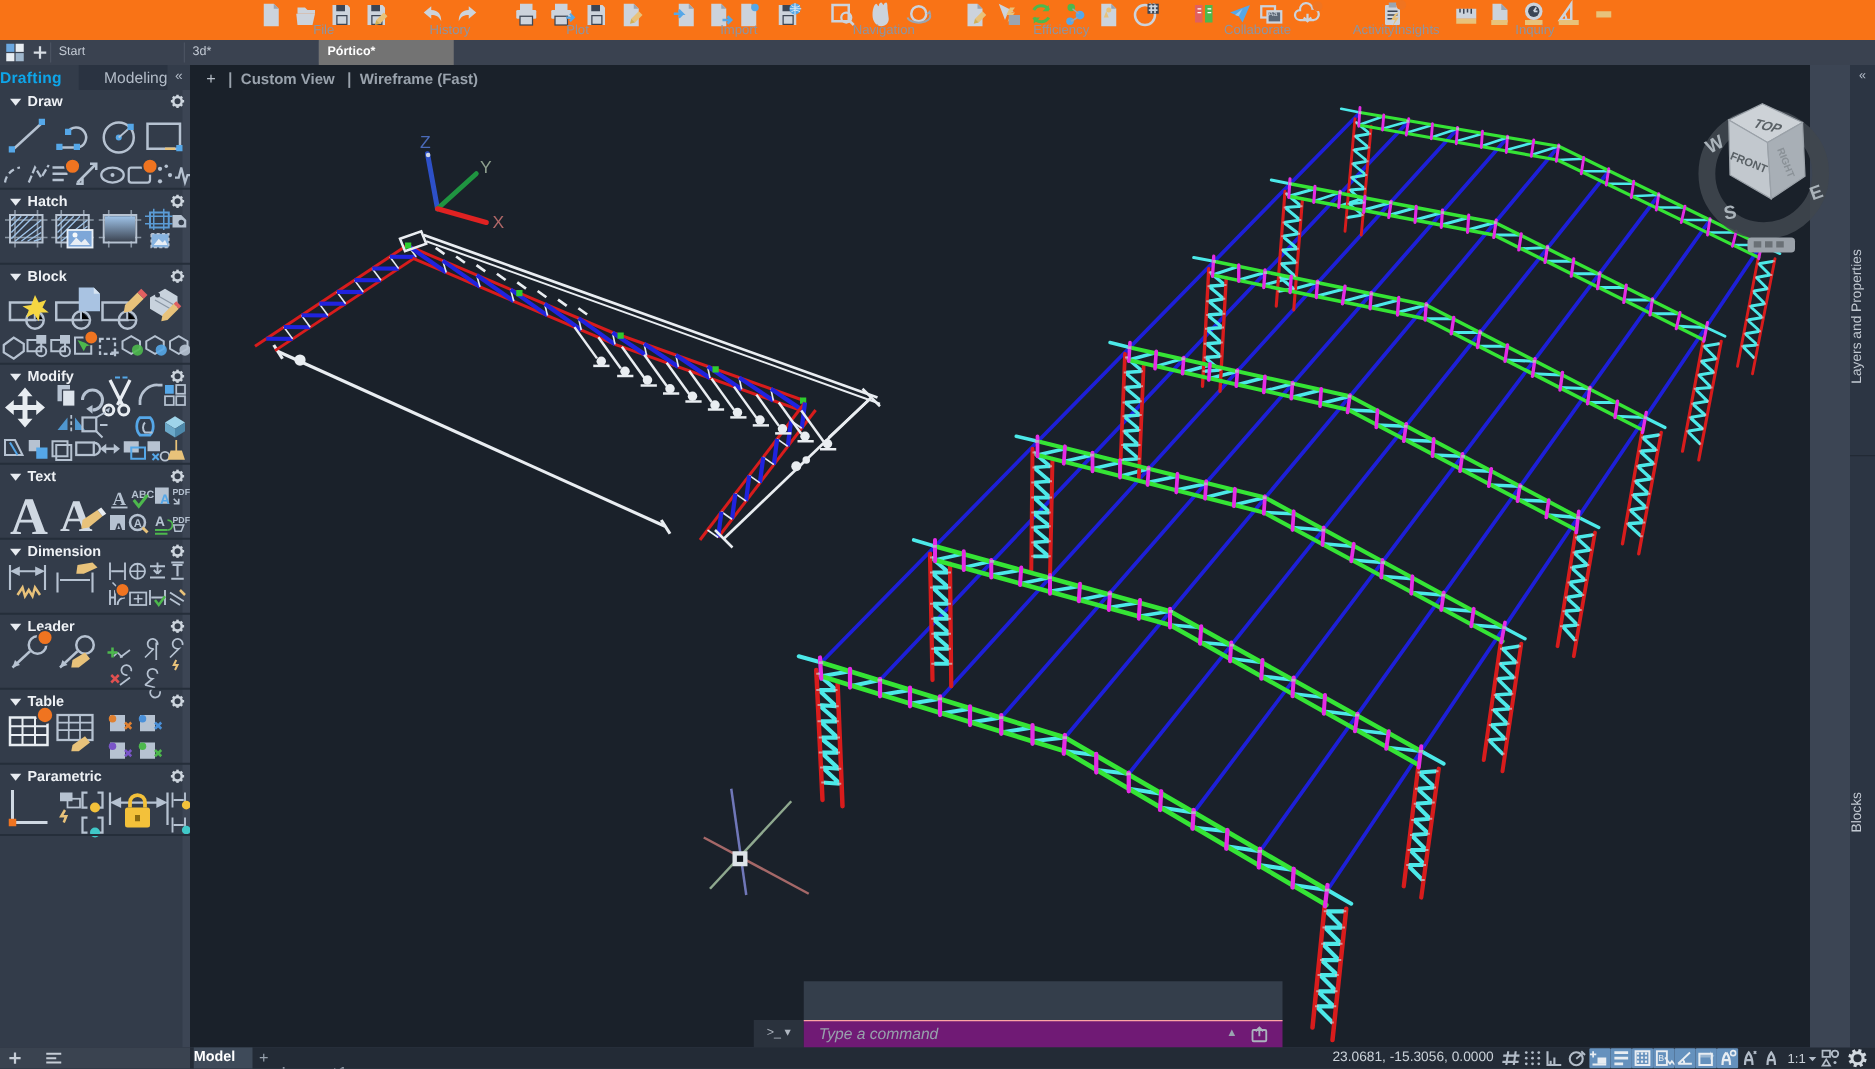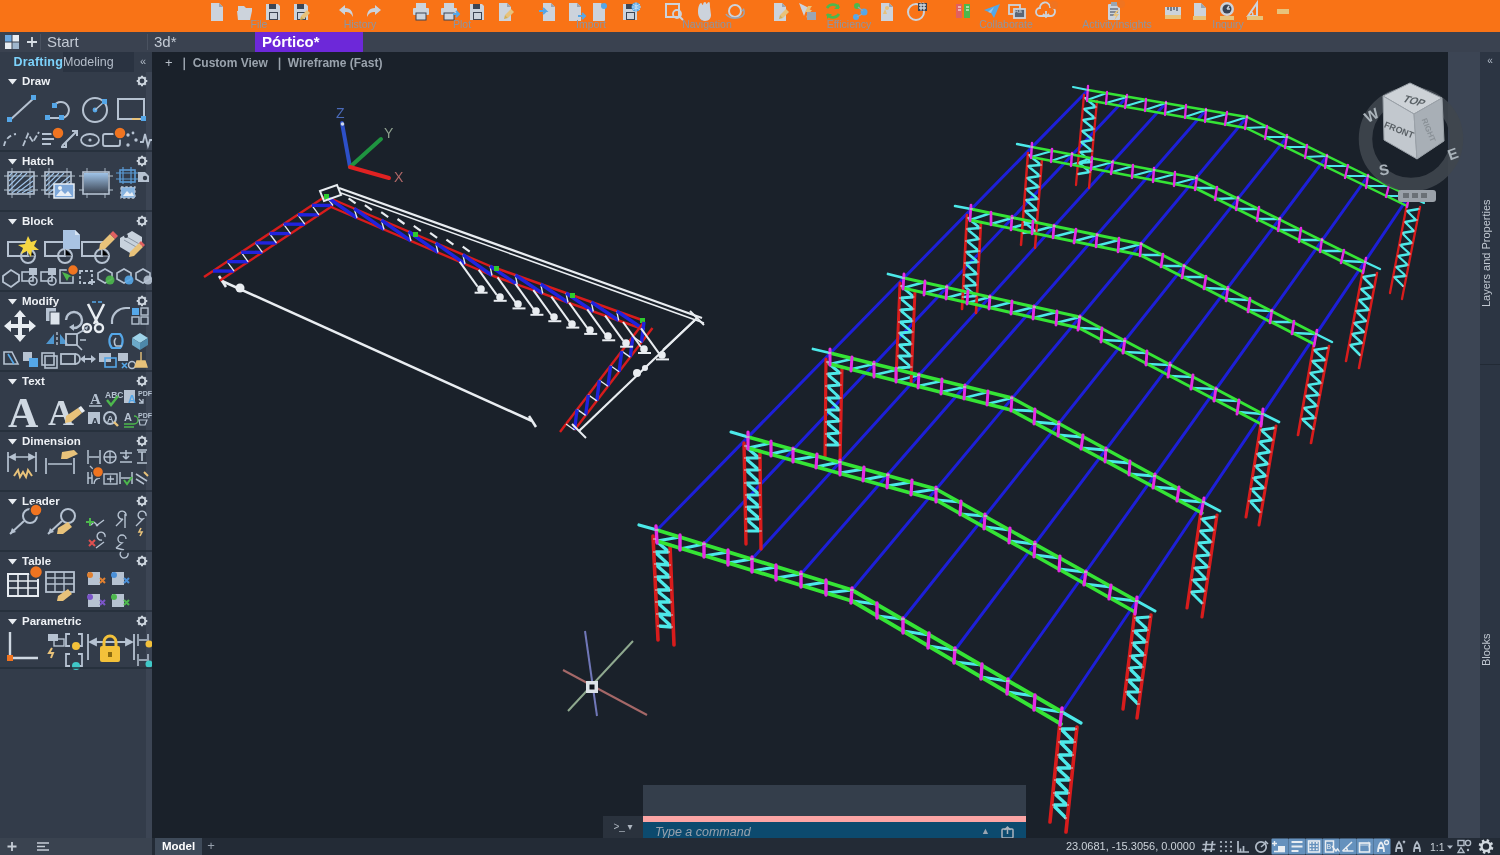--- a/index.html
+++ b/index.html
@@ -1,18 +1,18 @@
 <!DOCTYPE html>
 <html><head><meta charset="utf-8"><style>
 *{margin:0;padding:0;box-sizing:border-box}
 body{width:1500px;height:855px;font-family:"Liberation Sans",sans-serif;background:#3c4554;overflow:hidden;position:relative}
 .toolbar{position:absolute;left:0;top:0;width:1500px;height:32px;background:#f97316}
 .tabrow{position:absolute;left:0;top:32px;width:1500px;height:20px;background:#3a4250}
 .tabrow .sep{position:absolute;top:2px;width:1px;height:16px;background:#4a5260}
-.doctab{position:absolute;top:0;height:20px;line-height:20px;font-size:15px;color:#c3cad4;padding-left:7px}
+.doctab{position:absolute;top:0;height:20px;line-height:20px;font-size:10px;color:#c3cad4;padding-left:7px}
 .ribrow{position:absolute;left:0;top:52px;width:152px;height:20px;background:#333c4a}
 .canvas{position:absolute;left:152px;top:52px;width:1296px;height:786px;background:#1a212a}
 .lpanel{position:absolute;left:0;top:72px;width:146px;height:766px;background:#333c4a}
 .rbar{position:absolute;left:1480px;top:52px;width:20px;height:786px;background:#2c3543}
 .statusbar{position:absolute;left:0;top:838px;width:1500px;height:17px;background:#232b36}
 .vtext{position:absolute;left:0;width:20px;color:#c2c9d2;font-size:11px;writing-mode:vertical-rl;transform:rotate(180deg);text-align:center}
 </style></head>
 <body>
 <div class="toolbar"><svg width="1500" height="32">
       <path d="M211 3 h8 l4 4 v14 h-12 z" fill="#ccd3dc"></path>
@@ -137,21 +137,21 @@
       <rect x="12.5" y="3" width="6.5" height="6.5" fill="#e8edf2"></rect>
       <rect x="5" y="10.5" width="6.5" height="6.5" fill="#e8edf2"></rect>
       <rect x="12.5" y="10.5" width="6.5" height="6.5" fill="#9fb6cc"></rect>
       <path d="M27 10 h10 m-5 -5 v10" stroke="#d7dde4" stroke-width="1.8"></path>
     </svg>
  <div class="sep" style="left:40px"></div>
     <div class="sep" style="left:147px"></div>
     <div class="sep" style="left:255px"></div>
  <div class="doctab" style="left:40px;width:107px">Start</div>
  <div class="doctab" style="left:147px;width:88px">3d*</div>
- <div class="doctab" style="left:255px;width:108px;background:#6d28d9;color:#fff;font-weight:bold">Pórtico*</div>
+ <div class="doctab" style="left:255px;width:108px;background:#737373;color:#fff;font-weight:bold">Pórtico*</div>
 </div>
 <div class="canvas">
  <div style="position:absolute;left:13px;top:2px;height:20px;line-height:18px;color:#9aa3ad;font-size:12px;font-weight:bold"><span style="font-weight:normal;font-size:13px;color:#b8c0c9">+</span>&nbsp; ❘ Custom View&nbsp; ❘ Wireframe (Fast)</div>
  <svg width="1328" height="786" viewBox="152 52 1328 786">
   <line x1="222.0" y1="281.0" x2="532.0" y2="421.0" stroke="#e9edf1" stroke-width="2.5"></line>
       <line x1="219.0" y1="276.0" x2="226.0" y2="287.0" stroke="#e9edf1" stroke-width="2.5"></line>
       <line x1="529.0" y1="416.0" x2="536.0" y2="427.0" stroke="#e9edf1" stroke-width="2.5"></line>
       <circle cx="240" cy="288" r="4.5" fill="#e9edf1"></circle>
       <line x1="213.0" y1="271.0" x2="326.0" y2="196.0" stroke="#d81c1c" stroke-width="2.4"></line>
       <line x1="220.0" y1="280.5" x2="333.0" y2="205.5" stroke="#d81c1c" stroke-width="2.4"></line>
@@ -332,32 +332,32 @@
       </g>
       <text x="1399" y="133" font-size="9" font-weight="bold" fill="#5a6166" text-anchor="middle" transform="rotate(22 1399 130)">FRONT</text>
       <text x="1429" y="133" font-size="8" font-weight="bold" fill="#8a9197" text-anchor="middle" transform="rotate(68 1429 130)">RIGHT</text>
       <rect x="1398" y="190" width="38" height="12" rx="3" fill="#9aa1a9"></rect>
       <rect x="1403" y="193" width="6" height="5" fill="#6a7076"></rect>
       <rect x="1412" y="193" width="6" height="5" fill="#6a7076"></rect>
       <rect x="1421" y="193" width="6" height="5" fill="#6a7076"></rect>
  </svg>
  <div style="position:absolute;left:491px;top:733px;width:383px;height:31px;background:#343e4b"></div>
  <div style="position:absolute;left:451px;top:764px;width:40px;height:22px;background:#2a323d;color:#aeb6c0;font-size:10px;line-height:22px;text-align:center">&gt;_ ▾</div>
- <div style="position:absolute;left:491px;top:764px;width:383px;height:22px;background:#0c4a6e;border-top:6px solid #fca5a5">
+ <div style="position:absolute;left:491px;top:764px;width:383px;height:22px;background:#701a75;border-top:1px solid #fca5a5">
    <span style="position:absolute;left:12px;top:3px;font-size:12.5px;font-style:italic;color:#98a1ac">Type a command</span>
    <span style="position:absolute;right:36px;top:4px;color:#9aa4b0;font-size:9px">▲</span>
    <svg width="16" height="16" style="position:absolute;right:10px;top:3px">
         <rect x="2" y="4" width="11" height="9" rx="1" fill="none" stroke="#aab3bd" stroke-width="1.5"></rect>
         <path d="M7.5 9 v-7 m-3 3 l3 -3 l3 3" stroke="#aab3bd" stroke-width="1.5" fill="none"></path>
       </svg>
  </div>
 </div>
 <div class="ribrow">
- <div style="position:absolute;left:0;top:0;width:63px;height:20px;color:#7dd3fc;font-size:12.5px;line-height:20px;text-align:right;font-weight:bold;letter-spacing:.2px">Drafting</div>
- <div style="position:absolute;left:63px;top:0;width:71px;height:20px;background:#2a3341;color:#b3bcc8;font-size:12.5px;line-height:20px;text-align:left">Modeling</div>
+ <div style="position:absolute;left:0;top:0;width:63px;height:20px;color:#0ea5e9;font-size:12.5px;line-height:20px;text-align:left;font-weight:bold;letter-spacing:.2px">Drafting</div>
+ <div style="position:absolute;left:63px;top:0;width:71px;height:20px;background:#2a3341;color:#b3bcc8;font-size:12.5px;line-height:20px;text-align:right">Modeling</div>
  <div style="position:absolute;left:134px;top:0;width:18px;height:20px;color:#b3bcc8;font-size:11px;line-height:19px;text-align:center">«</div>
 </div>
 <div class="lpanel">
     <svg width="152" height="766" style="position:absolute;left:0;top:0">
       <path d="M8 7 h9 l-4.5 5.5 z" fill="#e8ecf1"></path>
       <text x="22" y="12.5" font-size="11.5" font-weight="bold" fill="#eef1f5">Draw</text>
       <circle cx="142" cy="9" r="3.4" fill="none" stroke="#cdd5de" stroke-width="2"></circle>
       <line x1="145.2" y1="9.0" x2="147.3" y2="9.0" stroke="#cdd5de" stroke-width="2"></line>
       <line x1="144.3" y1="11.3" x2="145.7" y2="12.7" stroke="#cdd5de" stroke-width="2"></line>
       <line x1="142.0" y1="12.2" x2="142.0" y2="14.3" stroke="#cdd5de" stroke-width="2"></line>
@@ -699,21 +699,21 @@
  <div class="vtext" style="top:141px;height:120px">Layers and Properties</div>
  <div class="vtext" style="top:578px;height:40px">Blocks</div>
  <div style="position:absolute;left:0;top:312px;width:20px;height:1px;background:#222a35"></div>
 </div>
 <div class="statusbar">
  <div style="position:absolute;left:0;top:0;width:152px;height:17px;background:#3a4350"></div>
  <svg width="60" height="17" style="position:absolute;left:0;top:0">
       <path d="M12 4 v9 m-4.5 -4.5 h9" stroke="#c6cdd6" stroke-width="1.8"></path>
       <path d="M37 5 h12 m-12 3.5 h8 m-8 3.5 h12" stroke="#c6cdd6" stroke-width="1.6"></path>
     </svg>
- <div style="position:absolute;left:155px;top:0;width:47px;height:17px;background:#3e4a59;color:#fff;font-size:11.5px;font-weight:bold;text-align:center;line-height:17px">Model</div>
+ <div style="position:absolute;left:155px;top:0;width:47px;height:17px;background:#3e4a59;color:#fff;font-size:11.5px;font-weight:bold;text-align:left;line-height:17px">Model</div>
  <div style="position:absolute;left:204px;top:0;width:14px;height:17px;color:#97a1ad;font-size:13px;line-height:16px;text-align:center">+</div>
  <div style="position:absolute;left:225px;top:13px;width:50px;height:17px;color:#8f99a6;font-size:15px;line-height:17px">Layout1</div>
  <div style="position:absolute;right:305px;top:0;color:#ccd3da;font-size:11px;line-height:17px">23.0681, -15.3056, 0.0000</div>
  <svg width="310" height="17" style="position:absolute;left:1196px;top:0">
       <path d="M9.5 3 v11 m6 -11 v11 M6 6.5 h13 m-13 5 h13" stroke="#b2bcc8" stroke-width="1.7" fill="none" transform="skewX(-8) translate(1.5 0)"></path>
       <g fill="#b2bcc8">
         <circle cx="25" cy="4.0" r="1.1"></circle>
         <circle cx="30" cy="4.0" r="1.1"></circle>
         <circle cx="35" cy="4.0" r="1.1"></circle>
         <circle cx="25" cy="8.5" r="1.1"></circle>

